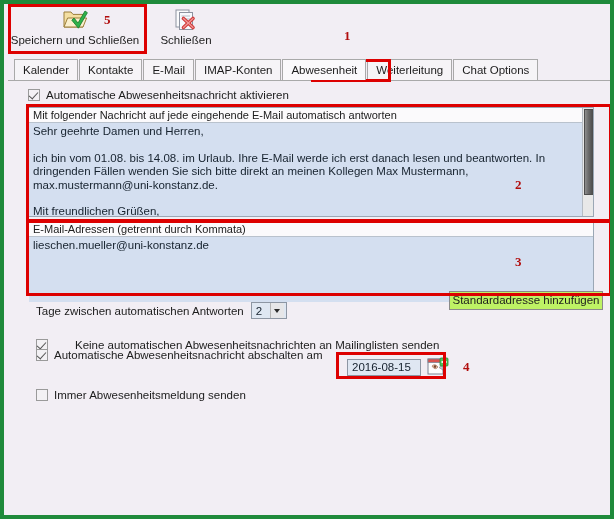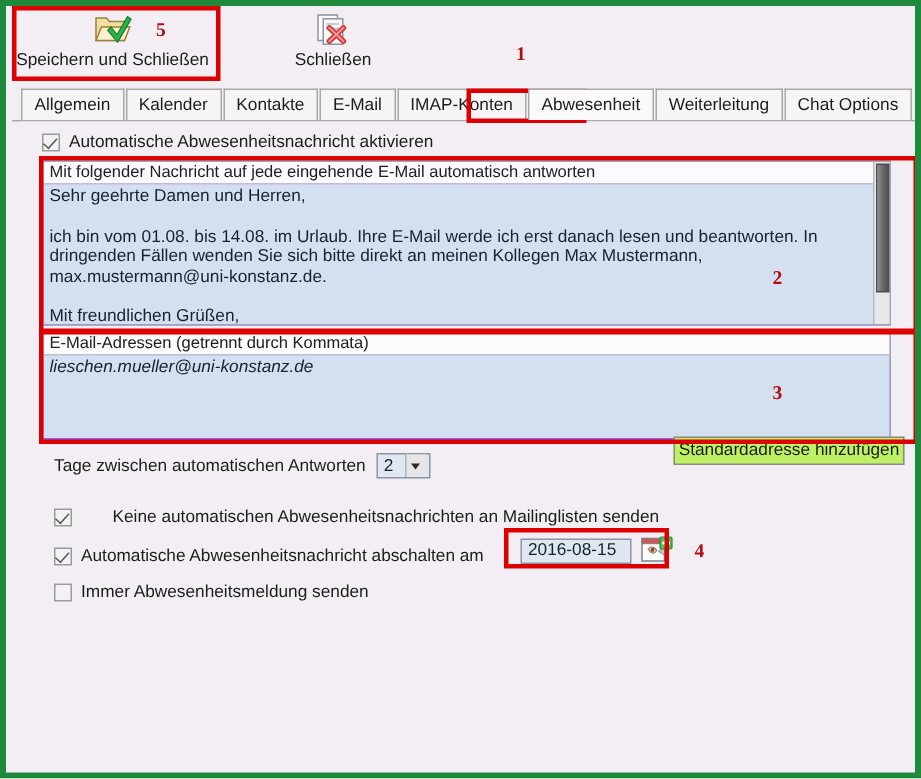--- a/index.html
+++ b/index.html
@@ -48,21 +48,21 @@
     position: relative;
   }
   .tbtn .tlabel {
     font-size: 11.5px;
     color: #1c1c1c;
     white-space: nowrap;
     line-height: 14px;
     margin-top: 2px;
   }
   #btn-save { left: 2px; }
-  #btn-close { left: 136px; width: 84px; padding-left: 36px; }
+  #btn-close { left: 136px; width: 84px; }
 
   
   .ico-folder-check { display:block; }
   .ico-doc-x { display:block; }
   .ico-cal-plus { display:block; }
 
   
   .tabstrip {
     position: absolute;
     left: 4px;
@@ -169,21 +169,21 @@
     box-sizing: border-box;
     overflow: hidden;
     white-space: pre-wrap;
     cursor: text;
   }
 
   #msg-box { left: 14px; top: 26px; width: 566px; height: 110px; }
   #msg-box .gb-body { height: 93px; padding-right: 2px; }
 
   #addr-box { left: 14px; top: 140px; width: 566px; height: 75px; }
-  #addr-box .gb-body { height: 55px; font-style: italic; }
+  #addr-box .gb-body { height: 65px; }
 
   
   .vscroll {
     position: absolute;
     right: 0px;
     top: 0px;
     width: 11px;
     height: 100%;
     background: #e8e8e8;
     border-left: 1px solid #b6bcc4;
@@ -259,21 +259,21 @@
   }
   .combo .arrow::after {
     content: "";
     width: 0; height: 0;
     border-left: 3.5px solid transparent;
     border-right: 3.5px solid transparent;
     border-top: 4px solid #2a2a2a;
   }
 
   #row-ml { left: 22px; top: 258px; gap: 21px; }
-  #row-off { left: 22px; top: 284px; }
+  #row-off { left: 22px; top: 268px; }
   #row-always { left: 22px; top: 308px; }
 
   
   #date-wrap {
     position: absolute;
     left: 333px;
     top: 276px;
     display: flex;
     align-items: center;
   }
@@ -356,21 +356,20 @@
             <line x1="10.5" y1="11.5" x2="20" y2="20.5"></line>
             <line x1="20" y1="11.5" x2="10.5" y2="20.5"></line>
           </g>
         </svg>
       </span>
       <span class="tlabel">Schließen</span>
     </div>
   </div>
 
   <div class="tabstrip">
-    <div class="tab">Allgemein</div>
     <div class="tab">Kalender</div>
     <div class="tab">Kontakte</div>
     <div class="tab">E-Mail</div>
     <div class="tab">IMAP-Konten</div>
     <div class="tab active">Abwesenheit</div>
     <div class="tab">Weiterleitung</div>
     <div class="tab">Chat Options</div>
   </div>
 
   <div class="pane">

